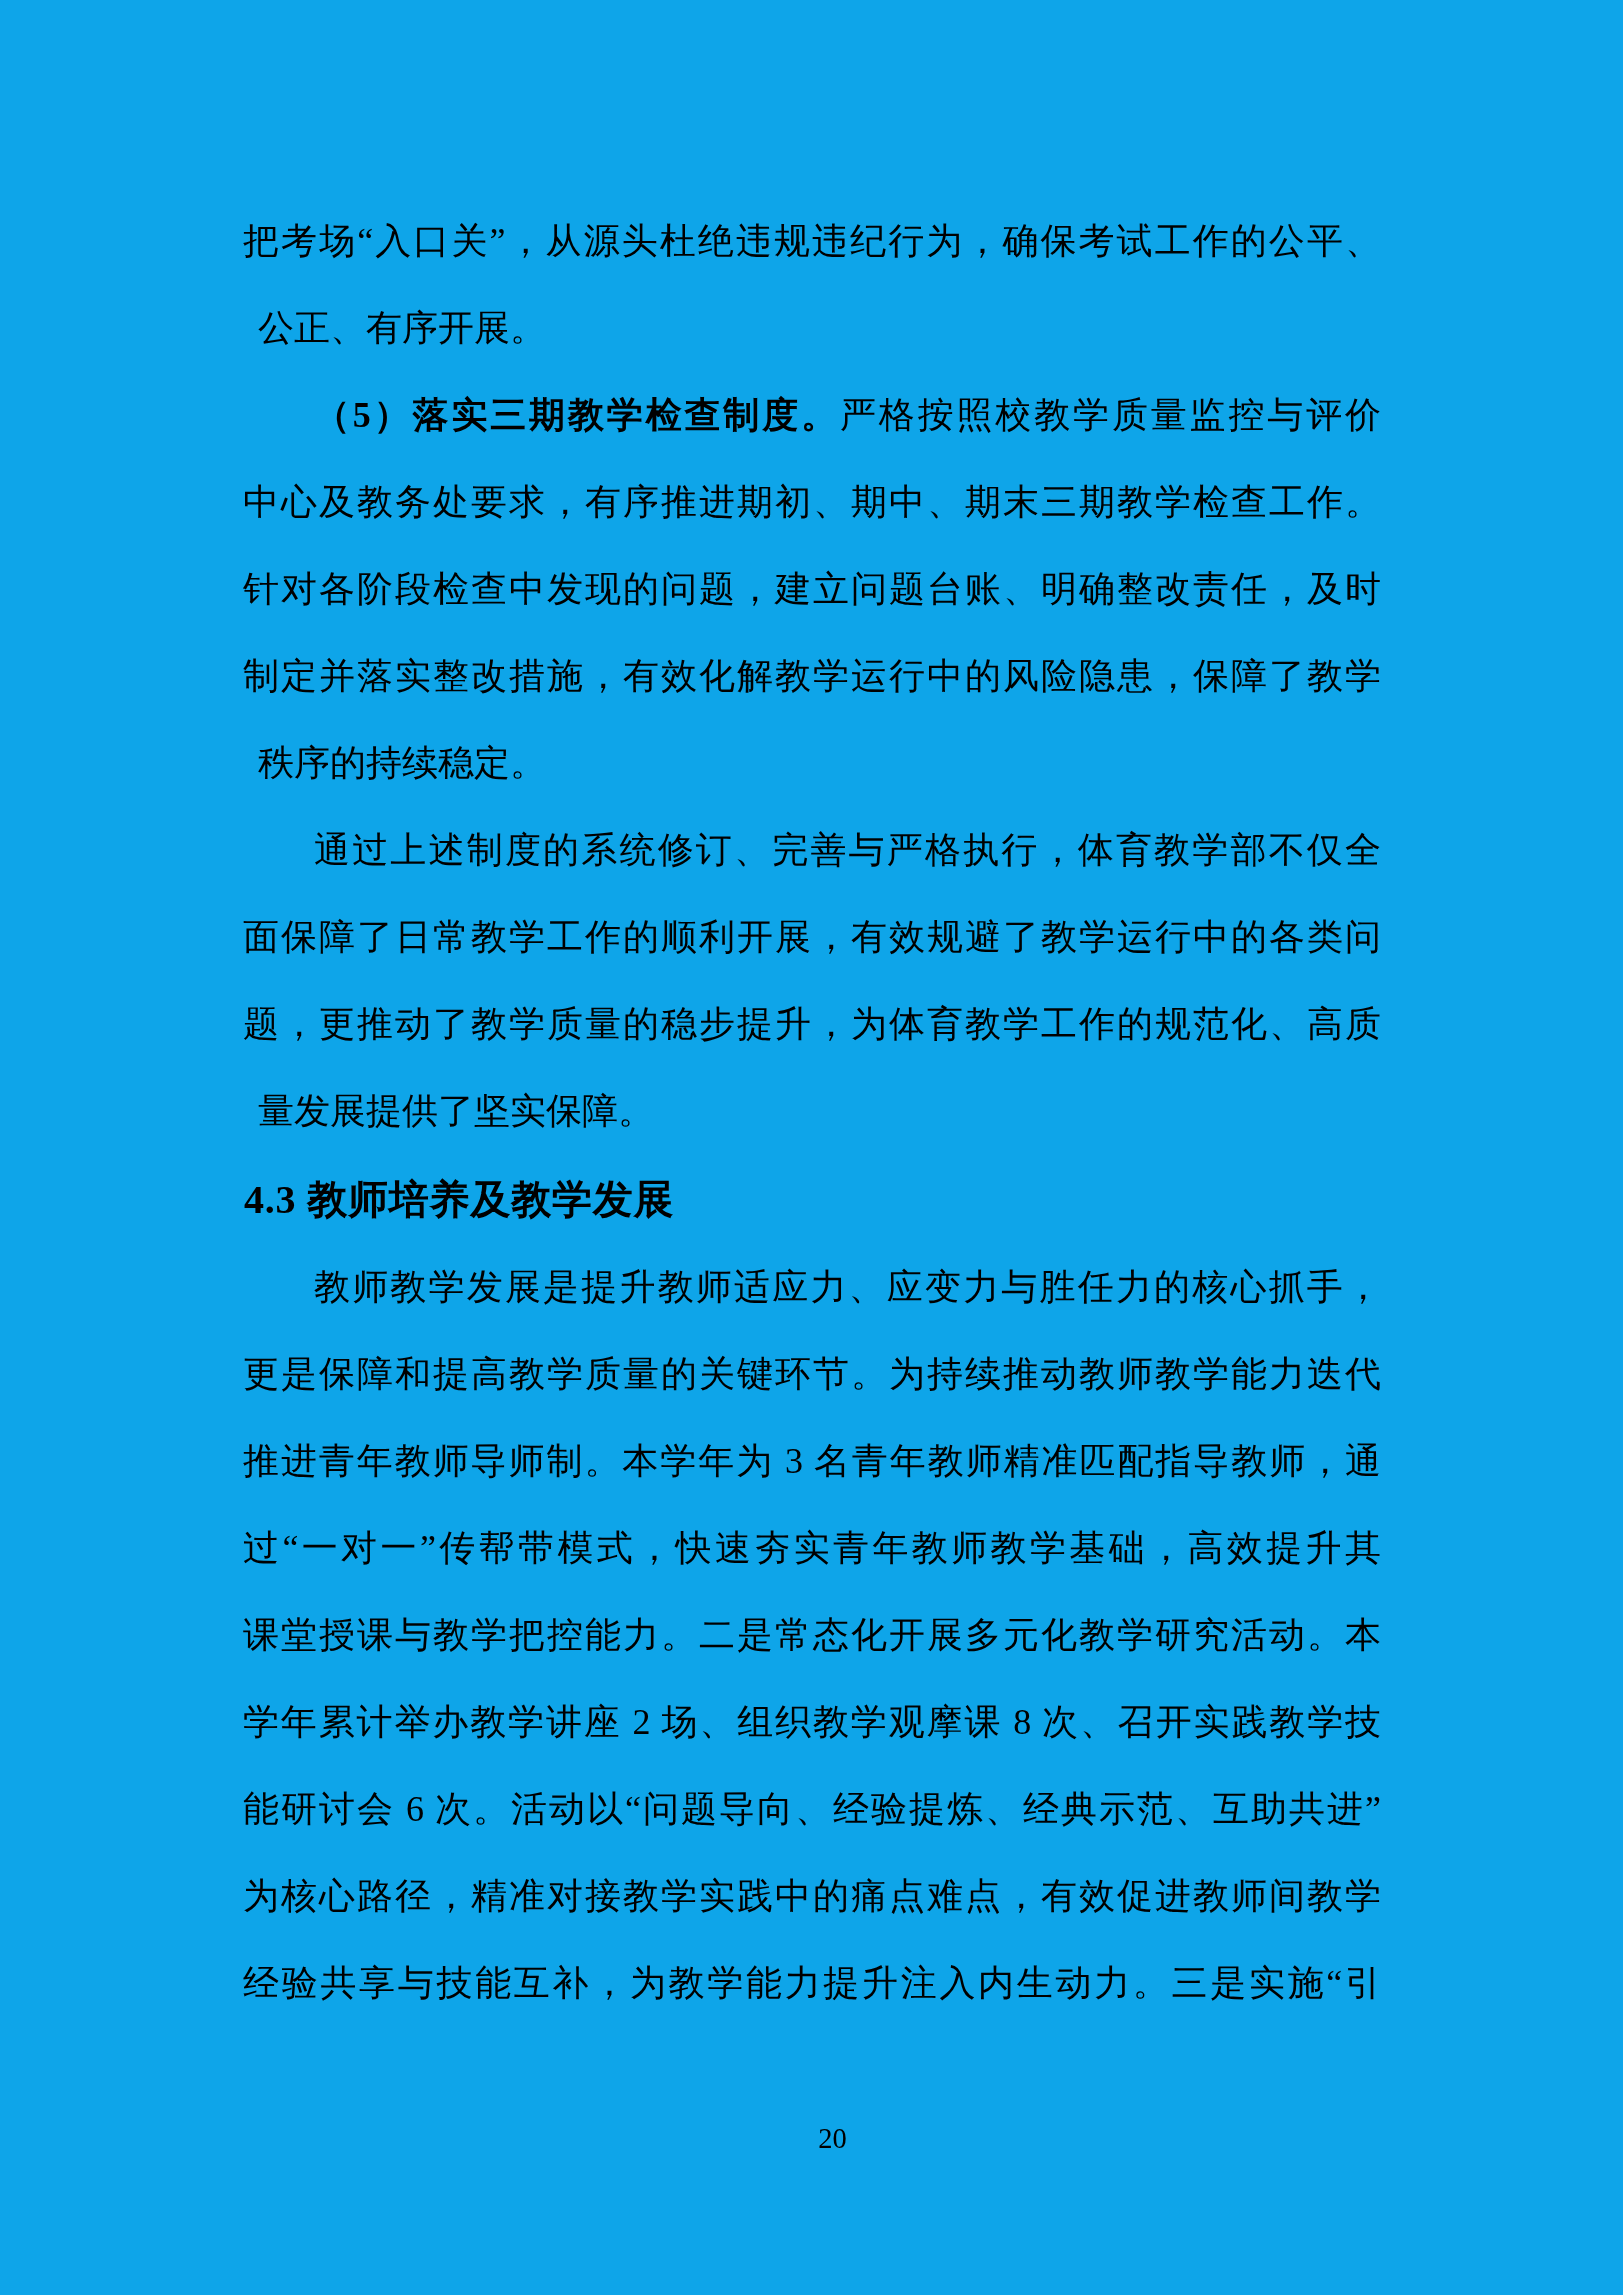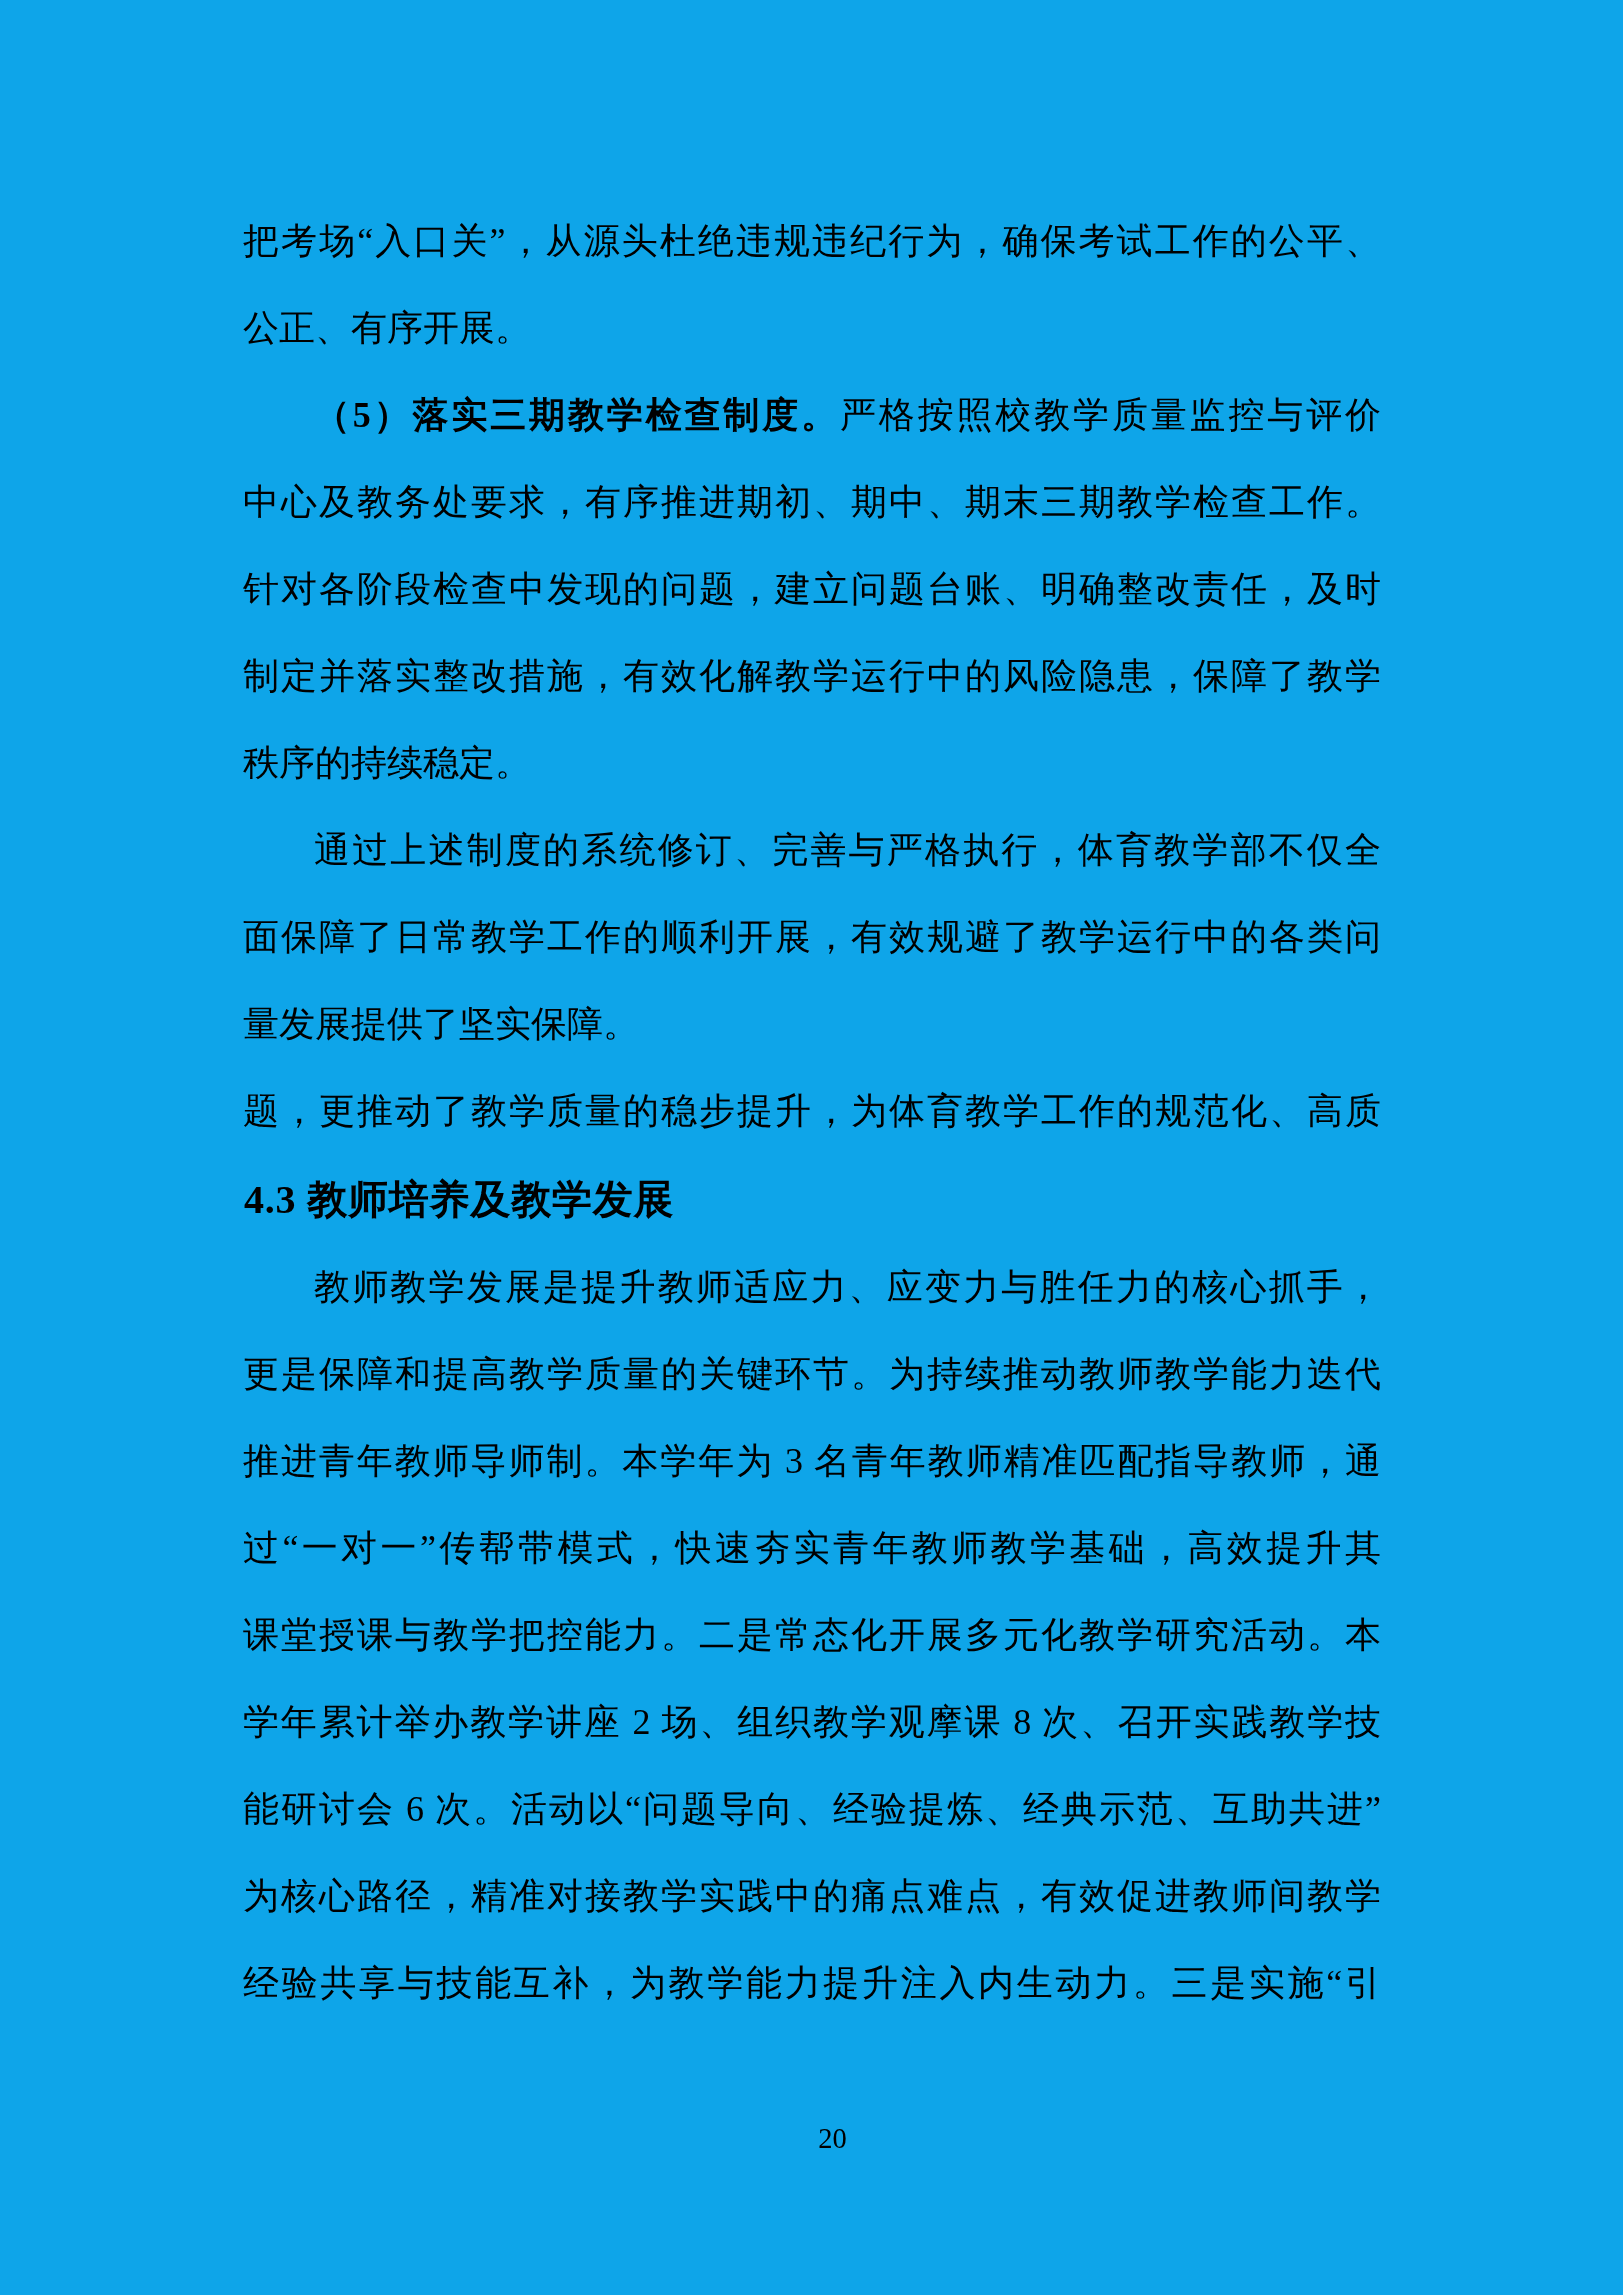--- a/index.html
+++ b/index.html
@@ -24,20 +24,21 @@
     height: 87px;
     text-align: justify;
     text-align-last: justify;
     text-justify: inter-ideograph;
     overflow: hidden;
     white-space: normal;
   }
   .line.para-end {
     text-align: left;
     text-align-last: left;
+    margin-left: 15px;
   }
   .line.indent { padding-left: 71px; }
   .bold-run { font-weight: bold; }
   .section-heading {
     font-size: 40px;
     font-weight: bold;
     line-height: 87px;
     height: 87px;
     margin: 1px;
     text-align: left;
@@ -68,22 +69,22 @@
     <div class="line indent">
       <span class="bold-run">（5）落实三期教学检查制度。</span><span>严格按照校教学质量监控与评价</span>
     </div>
     <div class="line">中心及教务处要求，有序推进期初、期中、期末三期教学检查工作。</div>
     <div class="line">针对各阶段检查中发现的问题，建立问题台账、明确整改责任，及时</div>
     <div class="line">制定并落实整改措施，有效化解教学运行中的风险隐患，保障了教学</div>
     <div class="line para-end">秩序的持续稳定。</div>
 
     <div class="line indent">通过上述制度的系统修订、完善与严格执行，体育教学部不仅全</div>
     <div class="line">面保障了日常教学工作的顺利开展，有效规避了教学运行中的各类问</div>
+    <div class="line">题，更推动了教学质量的稳步提升，为体育教学工作的规范化、高质</div>
     <div class="line para-end">量发展提供了坚实保障。</div>
-    <div class="line">题，更推动了教学质量的稳步提升，为体育教学工作的规范化、高质</div>
 
     <h2 class="section-heading">4.3 教师培养及教学发展</h2>
 
     <div class="line indent">教师教学发展是提升教师适应力、应变力与胜任力的核心抓手，</div>
     <div class="line">更是保障和提高教学质量的关键环节。为持续推动教师教学能力迭代</div>
     <div class="line">推进青年教师导师制。本学年为 3 名青年教师精准匹配指导教师，通</div>
     <div class="line">过“一对一”传帮带模式，快速夯实青年教师教学基础，高效提升其</div>
     <div class="line">课堂授课与教学把控能力。二是常态化开展多元化教学研究活动。本</div>
     <div class="line">学年累计举办教学讲座 2 场、组织教学观摩课 8 次、召开实践教学技</div>
     <div class="line">能研讨会 6 次。活动以“问题导向、经验提炼、经典示范、互助共进”</div>

